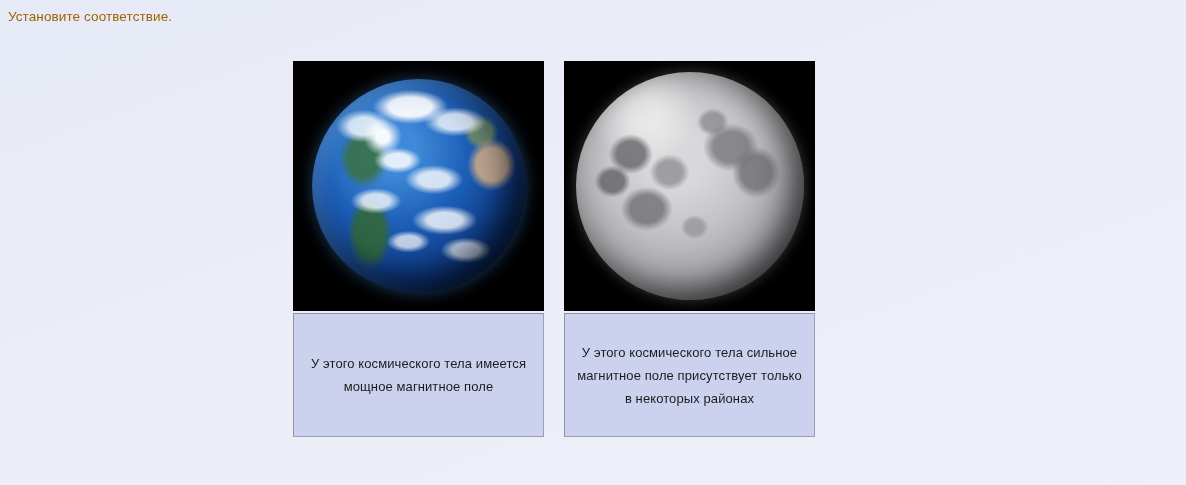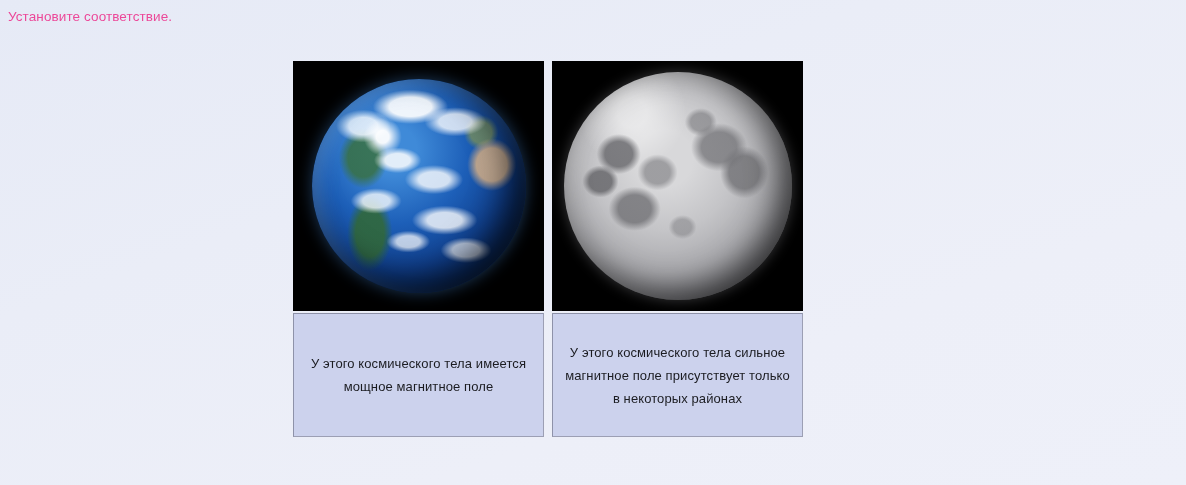--- a/index.html
+++ b/index.html
@@ -15,32 +15,32 @@
     color: #1b1b1b;
   }
 
   
   .prompt {
     position: absolute;
     left: 8px;
     top: 9px;
     font-size: 13.5px;
     line-height: 16px;
-    color: #ec4899;
+    color: #a16207;
     letter-spacing: 0.1px;
     white-space: nowrap;
   }
 
   
   .match-grid {
     position: absolute;
     left: 293px;
     top: 61px;
     display: flex;
-    gap: 8px;
+    gap: 20px;
   }
   .match-column {
     width: 251px;
     display: flex;
     flex-direction: column;
   }
 
   
   .image-panel {
     width: 251px;

